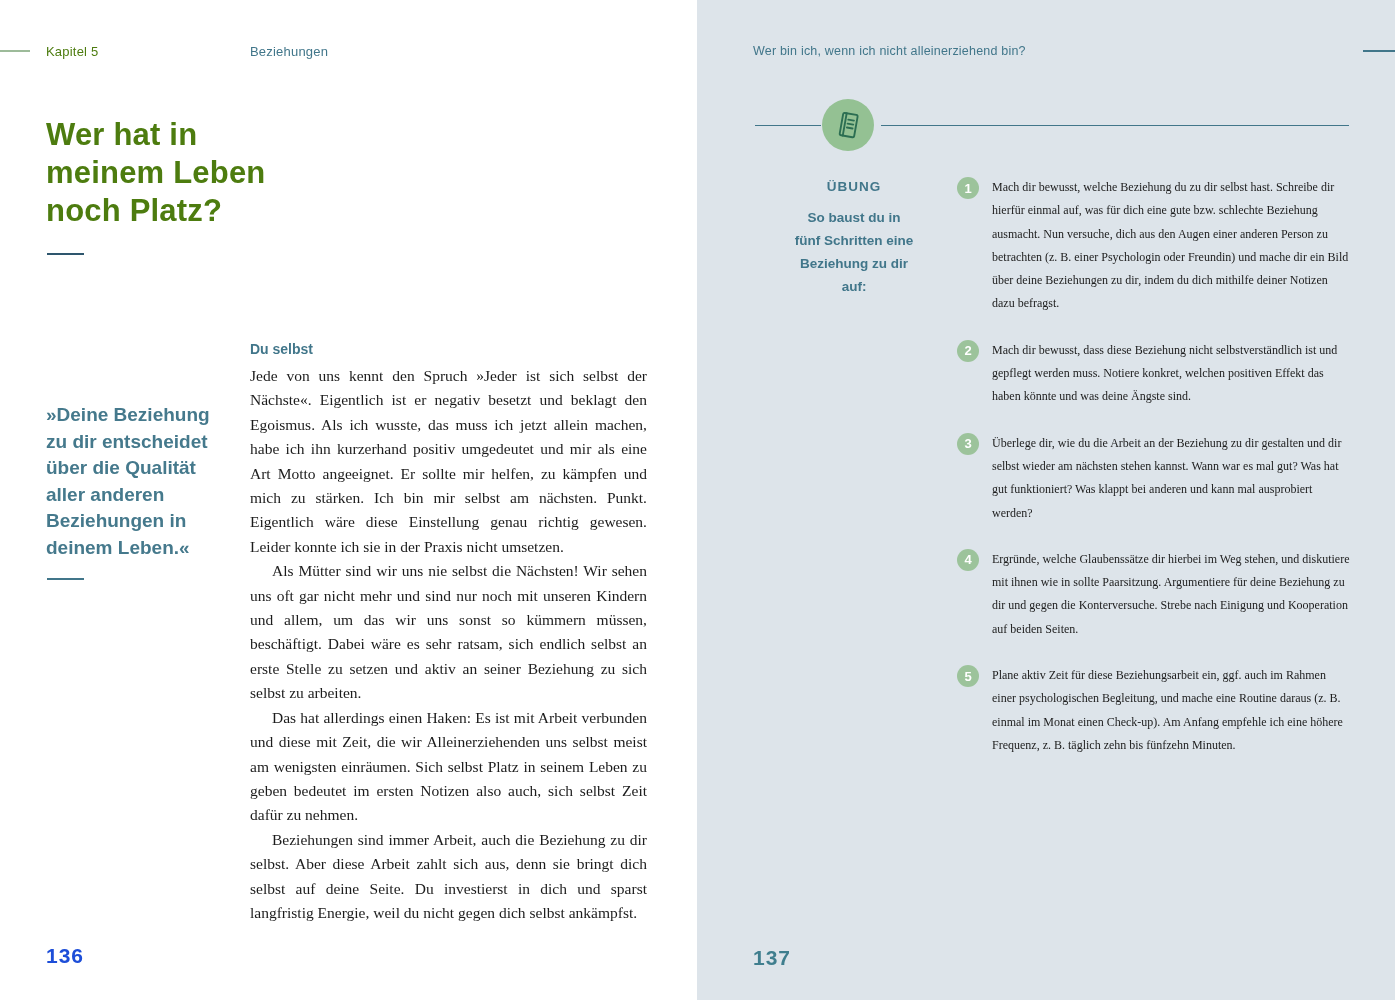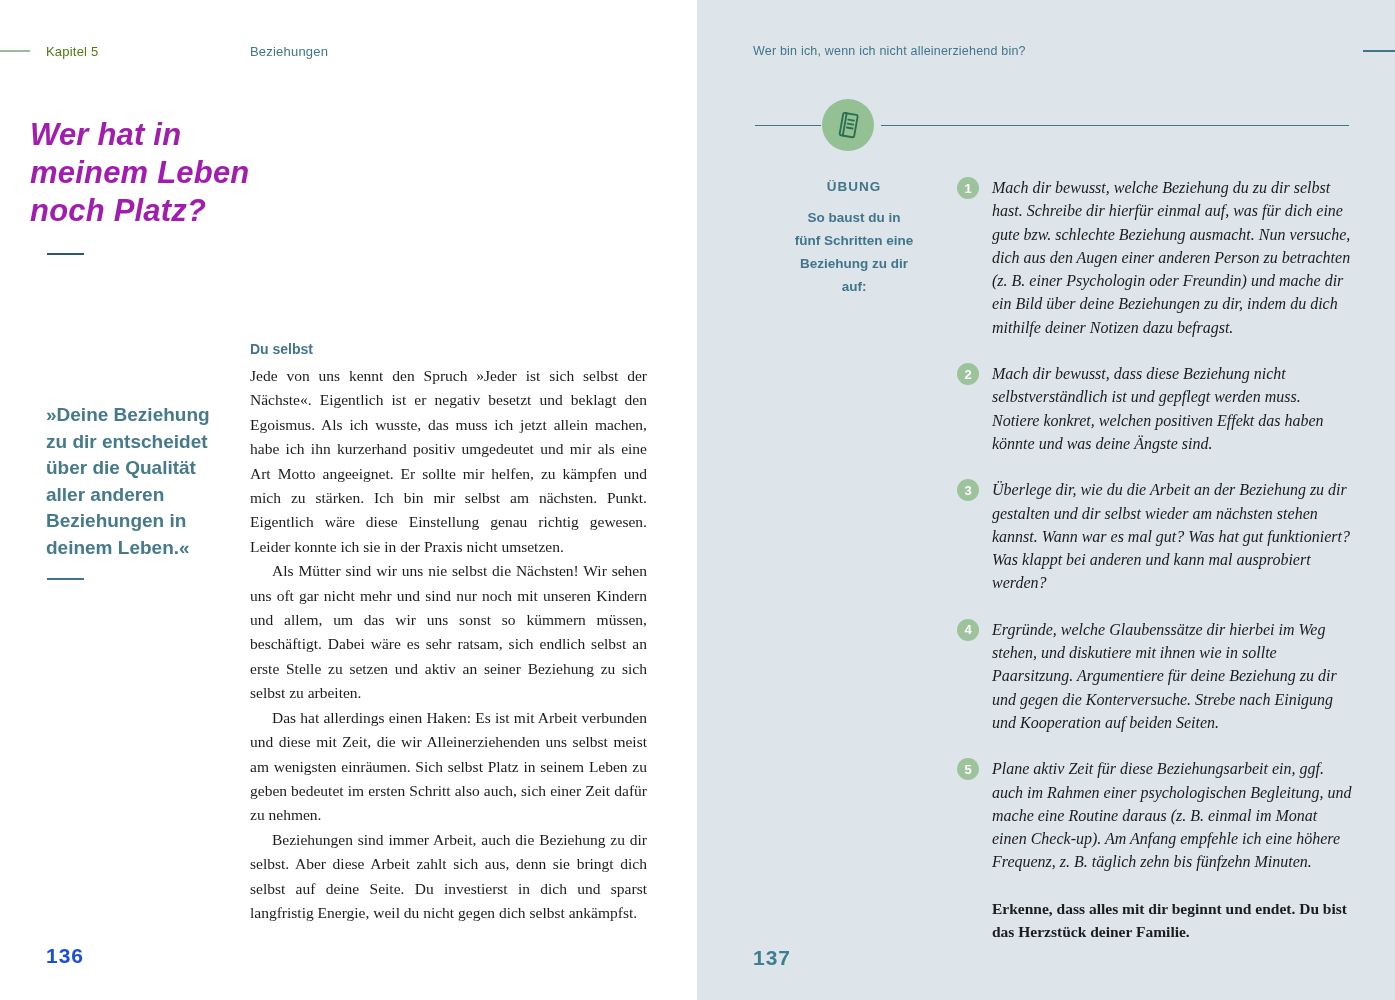--- a/index.html
+++ b/index.html
@@ -6,22 +6,22 @@
   #book{position:relative;width:1395px;height:1000px;background:#ffffff;overflow:hidden;
         font-family:"Liberation Sans",sans-serif;}
   
   .abs{position:absolute;}
   .rule{background:#41768a;height:2px;}
   
   #left-page{position:absolute;left:0;top:0;width:697px;height:1000px;background:#ffffff;}
   .lp-edge-rule{left:0;top:50px;width:30px;height:2px;background:#9dbb9a;}
   .lp-chapter{left:46px;top:44px;font-size:13px;color:#4d7c0f;letter-spacing:.2px;}
   .lp-section{left:250px;top:44px;font-size:13px;color:#41768a;letter-spacing:.2px;}
-  .lp-title{left:30px;top:116px;width:250px;font-size:31px;line-height:38px;font-weight:bold;
-            color:#a21caf;letter-spacing:.2px;font-style:italic;}
+  .lp-title{left:46px;top:116px;width:250px;font-size:31px;line-height:38px;font-weight:bold;
+            color:#4d7c0f;letter-spacing:.2px;}
   .lp-title-rule{left:47px;top:253px;width:37px;background:#2e566d;}
   .lp-quote{left:46px;top:402px;width:185px;font-size:19px;line-height:26.5px;font-weight:bold;
             color:#45798c;}
   .lp-quote-rule{left:47px;top:578px;width:37px;}
   .lp-body{left:250px;top:341px;width:397px;}
   .lp-subhead{font-size:14px;font-weight:bold;color:#41768a;margin:0 0 7px 0;}
   .lp-body p{margin:0;font-family:"Liberation Serif",serif;font-size:15.5px;line-height:24.4px;
              color:#1c1c1c;text-align:justify;}
   .lp-body p.indent{text-indent:22px;}
   .lp-pagenum{left:46px;top:944px;font-size:21px;font-weight:bold;color:#1d4ed8;letter-spacing:1px;text-align:right;}
@@ -34,22 +34,22 @@
   .rp-icon-circle{left:125px;top:99px;width:52px;height:52px;border-radius:50%;background:#94c193;
                   display:flex;align-items:center;justify-content:center;}
   .rp-exercise{left:97px;top:179px;width:120px;text-align:center;color:#41768a;font-weight:bold;}
   .rp-exercise .label{font-size:13.5px;letter-spacing:1px;margin-bottom:12px;}
   .rp-exercise .intro{font-size:13.5px;line-height:23px;}
   .rp-steps{left:260px;top:176px;width:396px;}
   .rp-step{display:flex;align-items:flex-start;margin-bottom:23px;}
   .rp-step-num{flex:0 0 22px;width:22px;height:22px;border-radius:50%;background:#9cc39b;color:#ffffff;
                font-size:13px;font-weight:bold;display:flex;align-items:center;justify-content:center;
                margin-right:13px;margin-top:1px;}
-  .rp-step-text{width:360px;font-family:"Liberation Serif",serif;font-size:16px;line-height:23.3px;
-                color:#1c1c1c;font-style:italic;}
+  .rp-step-text{width:360px;font-family:"Liberation Serif",serif;font-size:12px;line-height:23.3px;
+                color:#1c1c1c;}
   .rp-conclusion{margin-left:35px;width:360px;font-family:"Liberation Serif",serif;font-size:15.5px;
                  line-height:23.3px;font-weight:bold;color:#1c1c1c;margin-top:9px;}
   .rp-pagenum{left:56px;top:946px;font-size:21px;font-weight:bold;color:#3f7e8e;letter-spacing:1px;}
 </style>
 </head>
 <body>
 
 <div id="book">
 
   <div id="left-page">
@@ -60,21 +60,21 @@
     <h1 class="abs lp-title" style="margin:0;">Wer hat in meinem Leben noch Platz?</h1>
     <div class="abs rule lp-title-rule"></div>
 
     <div class="abs lp-quote">»Deine Beziehung zu dir entscheidet über die Qualität aller anderen Beziehungen in deinem Leben.«</div>
     <div class="abs rule lp-quote-rule"></div>
 
     <div class="abs lp-body">
       <div class="lp-subhead">Du selbst</div>
       <p>Jede von uns kennt den Spruch »Jeder ist sich selbst der Nächste«. Eigentlich ist er negativ besetzt und beklagt den Egoismus. Als ich wusste, das muss ich jetzt allein machen, habe ich ihn kurzerhand positiv umgedeutet und mir als eine Art Motto angeeignet. Er sollte mir helfen, zu kämpfen und mich zu stärken. Ich bin mir selbst am nächsten. Punkt. Eigentlich wäre diese Einstellung genau richtig gewesen. Leider konnte ich sie in der Praxis nicht umsetzen.</p>
       <p class="indent">Als Mütter sind wir uns nie selbst die Nächsten! Wir sehen uns oft gar nicht mehr und sind nur noch mit unseren Kindern und allem, um das wir uns sonst so kümmern müssen, beschäftigt. Dabei wäre es sehr ratsam, sich endlich selbst an erste Stelle zu setzen und aktiv an seiner Beziehung zu sich selbst zu arbeiten.</p>
-      <p class="indent">Das hat allerdings einen Haken: Es ist mit Arbeit verbunden und diese mit Zeit, die wir Alleinerziehenden uns selbst meist am wenigsten einräumen. Sich selbst Platz in seinem Leben zu geben bedeutet im ersten Schritt also auch, sich einer Zeit dafür zu nehmen.</p>
+      <p class="indent">Das hat allerdings einen Haken: Es ist mit Arbeit verbunden und diese mit Zeit, die wir Alleinerziehenden uns selbst meist am wenigsten einräumen. Sich selbst Platz in seinem Leben zu geben bedeutet im ersten Notizen also auch, sich selbst Zeit dafür zu nehmen.</p>
       <p class="indent">Beziehungen sind immer Arbeit, auch die Beziehung zu dir selbst. Aber diese Arbeit zahlt sich aus, denn sie bringt dich selbst auf deine Seite. Du investierst in dich und sparst langfristig Energie, weil du nicht gegen dich selbst ankämpfst.</p>
     </div>
 
     <div class="abs lp-pagenum">136</div>
   </div>
 
   <div id="right-page">
     <div class="abs rp-header">Wer bin ich, wenn ich nicht alleinerziehend bin?</div>
     <div class="abs rule rp-edge-rule"></div>
 
@@ -109,19 +109,18 @@
         <div class="rp-step-text">Überlege dir, wie du die Arbeit an der Beziehung zu dir gestalten und dir selbst wieder am nächsten stehen kannst. Wann war es mal gut? Was hat gut funktioniert? Was klappt bei anderen und kann mal ausprobiert werden?</div>
       </div>
       <div class="rp-step">
         <div class="rp-step-num">4</div>
         <div class="rp-step-text">Ergründe, welche Glaubenssätze dir hierbei im Weg stehen, und diskutiere mit ihnen wie in sollte Paarsitzung. Argumentiere für deine Beziehung zu dir und gegen die Konterversuche. Strebe nach Einigung und Kooperation auf beiden Seiten.</div>
       </div>
       <div class="rp-step">
         <div class="rp-step-num">5</div>
         <div class="rp-step-text">Plane aktiv Zeit für diese Beziehungsarbeit ein, ggf. auch im Rahmen einer psychologischen Begleitung, und mache eine Routine daraus (z. B. einmal im Monat einen Check-up). Am Anfang empfehle ich eine höhere Frequenz, z. B. täglich zehn bis fünfzehn Minuten.</div>
       </div>
-      <div class="rp-conclusion">Erkenne, dass alles mit dir beginnt und endet. Du bist das Herzstück deiner Familie.</div>
     </div>
 
     <div class="abs rp-pagenum">137</div>
   </div>
 
 </div>
 
 </body></html>

